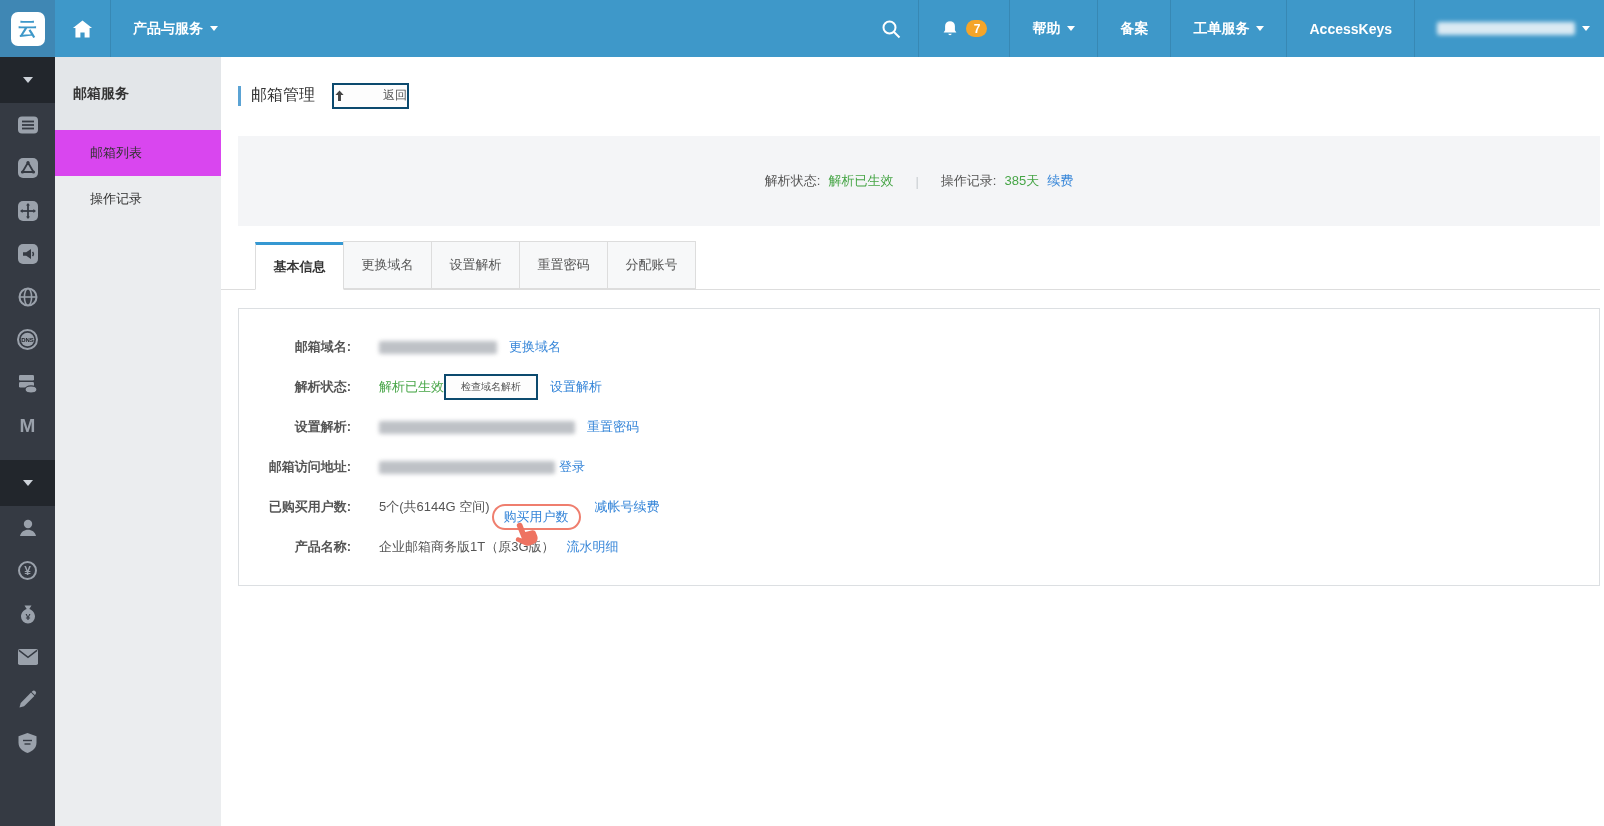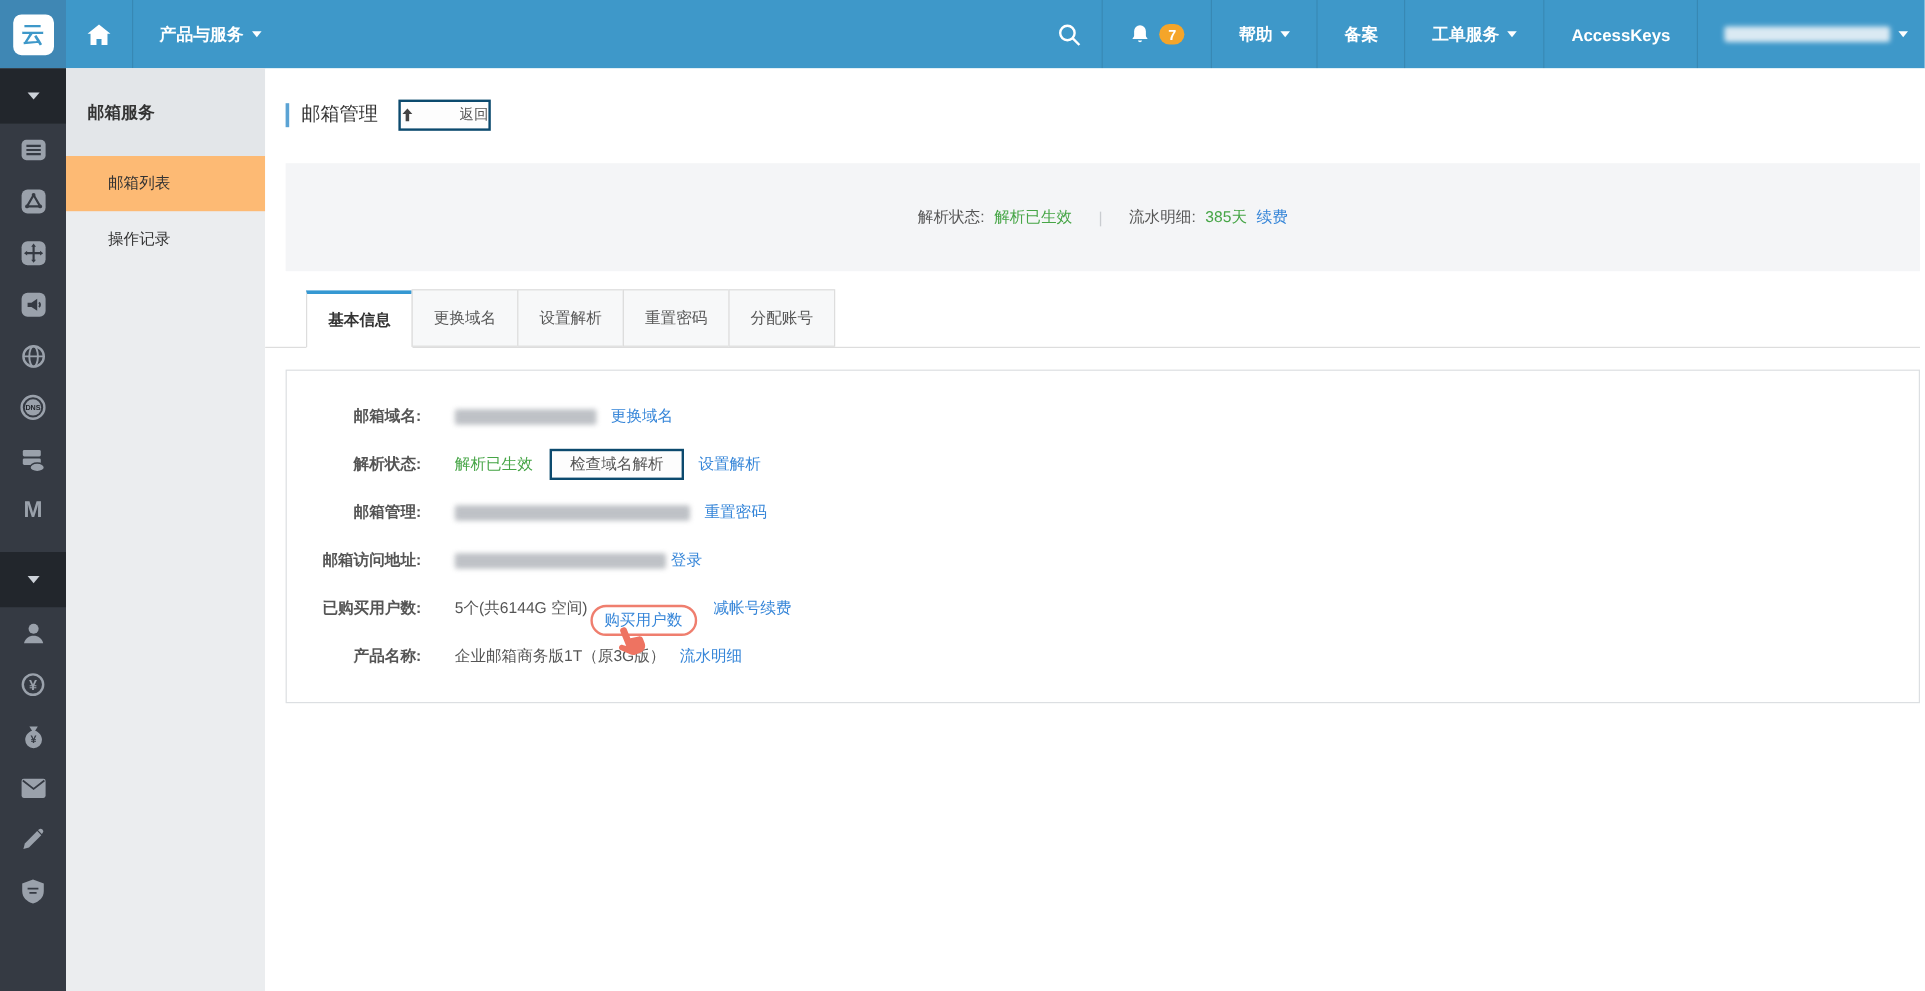--- a/index.html
+++ b/index.html
@@ -32,21 +32,21 @@
   .side-ico { height:43px; display:flex; align-items:center; justify-content:center; cursor:pointer; }
   .m-glyph { color:#9aa1ab; font-weight:bold; font-size:19px; }
   .yen-ico { width:19px; height:19px; border:2px solid #9aa1ab; border-radius:50%; color:#9aa1ab;
     display:flex; align-items:center; justify-content:center; font-size:12px; font-weight:bold; }
 
   
   .sub-side { width:166px; background:#ebedef; display:flex; flex-direction:column; }
   .sub-head { height:73px; background:#e3e6e9; display:flex; align-items:center; padding-left:18px;
     font-size:14px; font-weight:bold; color:#333; }
   .sub-item { height:46px; display:flex; align-items:center; padding-left:35px; font-size:13px; color:#333; cursor:pointer; }
-  .sub-item.active { background:#fdba74; }
+  .sub-item.active { background:#d946ef; }
 
   
   .main { flex:1; background:#fff; min-width:0; }
   .main-header { margin:25px 0 0 17px; height:27px; display:flex; align-items:center; }
   .title-bar { width:3px; height:20px; background:#5ba3d4; margin-right:10px; }
   .page-title { font-size:16px; color:#333; }
   .btn { display:inline-flex; align-items:center; justify-content:space-between; gap:20px; border:2px solid #0c4a6e;
     background:#fdfdfd; color:#555; font-size:12px; cursor:pointer; }
   .back-btn { width:77px; height:26px; margin-left:17px; }
 
@@ -60,21 +60,21 @@
   .tab { width:89px; height:48px; display:flex; align-items:center; justify-content:center; font-size:13px; color:#555;
     background:#f7f8f9; border:1px solid #ddd; margin-left:-1px; cursor:pointer; }
   .tab:first-child { margin-left:0; }
   .tab.active { background:#fff; border-top:3px solid #3598d2; border-bottom:1px solid #fff; margin-bottom:-1px;
     font-weight:bold; color:#333; }
 
   .panel { margin:18px 4px 0 17px; height:278px; border:1px solid #dcdfe2; background:#fff; padding-top:18px; }
   .row { height:40px; display:flex; align-items:center; font-size:13px; color:#555; }
   .row-label { width:112px; text-align:right; margin-right:28px; flex:none; color:#555;font-weight:bold; }
   .row .gap12 { margin-left:12px; }
-  .check-btn { height:26px; padding:0 15px; margin-left:14px; font-size:13px; }
+  .check-btn { height:26px; padding:0 15px; font-size:10px; }
   .hl-ring { position:relative; display:inline-flex; align-items:center; border:2px solid #ef7e6e; border-radius:15px;
     padding:2px 10px; margin-left:2px;margin-top:20px; }
   .hand { position:absolute; left:16px; top:12px; width:33px; height:33px; transform:rotate(-22deg); fill:#ee7361; }
 
   svg { display:block; }
 </style>
 </head>
 <body>
 
 <div class="nav">
@@ -262,21 +262,21 @@
           <path d="M6 0.5l4.5 5H7.6v6.5H4.4V5.5H1.5L6 0.5z" fill="#444"></path>
         </svg>
         <span>返回</span>
       </button>
     </div>
 
     <div class="band">
       <span>解析状态:</span>
       <span class="green">解析已生效</span>
       <span class="vdiv">|</span>
-      <span>流水明细:</span>
+      <span>操作记录:</span>
       <span class="green">385天</span>
       <a class="lnk">续费</a>
     </div>
 
     <div class="tabstrip">
       <div class="tab active">基本信息</div>
       <div class="tab">更换域名</div>
       <div class="tab">设置解析</div>
       <div class="tab">重置密码</div>
       <div class="tab">分配账号</div>
@@ -291,21 +291,21 @@
       </div>
 
       <div class="row">
         <div class="row-label">解析状态:</div>
         <span class="green">解析已生效</span>
         <button class="btn check-btn">检查域名解析</button>
         <a class="lnk gap12">设置解析</a>
       </div>
 
       <div class="row">
-        <div class="row-label">邮箱管理:</div>
+        <div class="row-label">设置解析:</div>
         <span class="redact" style="width:196px;"></span>
         <a class="lnk gap12">重置密码</a>
       </div>
 
       <div class="row">
         <div class="row-label">邮箱访问地址:</div>
         <span class="redact" style="width:176px;"></span>
         <a class="lnk" style="margin-left:4px;">登录</a>
       </div>
 

